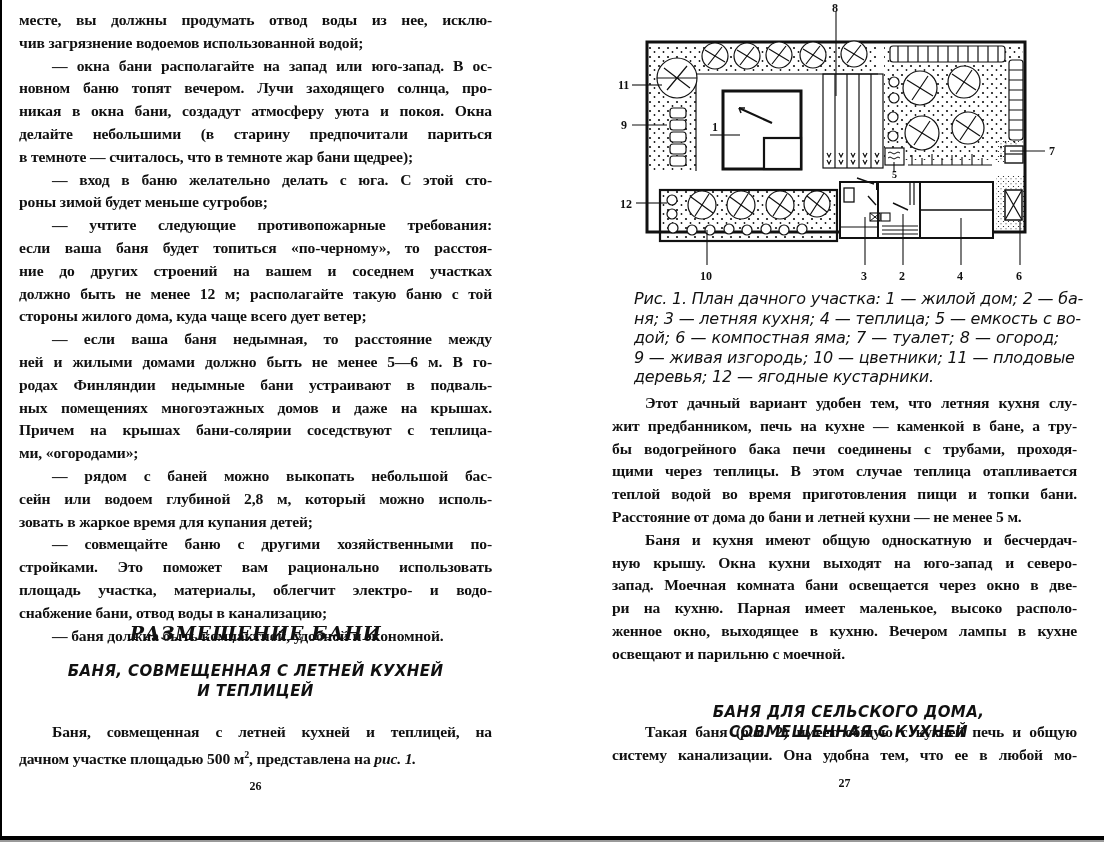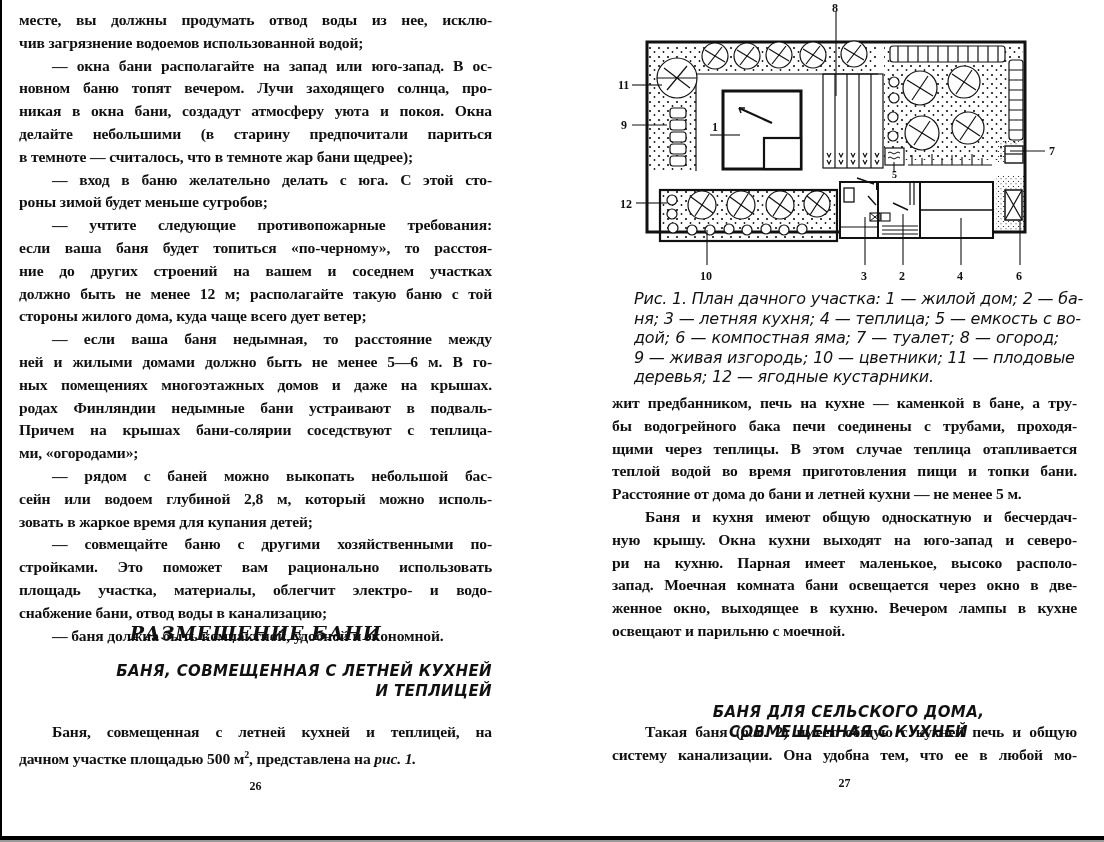--- a/index.html
+++ b/index.html
@@ -29,21 +29,21 @@
   .h-main {
     position: absolute; top: 622px; left: 0; width: 473px; text-align: center;
     font-family: "DejaVu Serif", serif; font-weight: bold; font-style: italic;
     font-size: 19px; letter-spacing: 0.6px;
   }
   .h-sub {
     position: absolute; left: 0; width: 473px; text-align: center;
     font-family: "DejaVu Sans", sans-serif; font-weight: bold; font-style: italic;
     font-size: 15px; line-height: 20px; letter-spacing: 0.4px;
   }
-  .left .h-sub { top: 661px; text-align: right; }
+  .left .h-sub { top: 661px; }
   .left .para-end { position: absolute; top: 721px; left: 0; width: 473px; }
 
   .page-num {
     position: absolute; top: 779px; width: 473px; text-align: center;
     font-size: 12px; font-weight: bold;
   }
 
   .figure { position: absolute; top: 0; left: 0; width: 465px; height: 288px; }
   .caption {
     position: absolute; top: 289px; left: 22px; width: 425px;
@@ -76,22 +76,22 @@
       <span class="line last">в темноте — считалось, что в темноте жар бани щедрее);</span>
       <span class="line ind">— вход в баню желательно делать с юга. С этой сто-</span>
       <span class="line last">роны зимой будет меньше сугробов;</span>
       <span class="line ind">— учтите следующие противопожарные требования:</span>
       <span class="line">если ваша баня будет топиться «по-черному», то расстоя-</span>
       <span class="line">ние до других строений на вашем и соседнем участках</span>
       <span class="line">должно быть не менее 12 м; располагайте такую баню с той</span>
       <span class="line last">стороны жилого дома, куда чаще всего дует ветер;</span>
       <span class="line ind">— если ваша баня недымная, то расстояние между</span>
       <span class="line">ней и жилыми домами должно быть не менее 5—6 м. В го-</span>
+      <span class="line">родах Финляндии недымные бани устраивают в подваль-</span>
       <span class="line">ных помещениях многоэтажных домов и даже на крышах.</span>
-      <span class="line">родах Финляндии недымные бани устраивают в подваль-</span>
       <span class="line">Причем на крышах бани-солярии соседствуют с теплица-</span>
       <span class="line last">ми, «огородами»;</span>
       <span class="line ind">— рядом с баней можно выкопать небольшой бас-</span>
       <span class="line">сейн или водоем глубиной 2,8 м, который можно исполь-</span>
       <span class="line last">зовать в жаркое время для купания детей;</span>
       <span class="line ind">— совмещайте баню с другими хозяйственными по-</span>
       <span class="line">стройками. Это поможет вам рационально использовать</span>
       <span class="line">площадь участка, материалы, облегчит электро- и водо-</span>
       <span class="line last">снабжение бани, отвод воды в канализацию;</span>
       <span class="line ind last">— баня должна быть компактной, удобной и экономной.</span>
@@ -275,29 +275,30 @@
 
   <div class="caption" id="caption">
       <span class="line">Рис. 1. План дачного участка: 1 — жилой дом; 2 — ба-</span>
       <span class="line">ня; 3 — летняя кухня; 4 — теплица; 5 — емкость с во-</span>
       <span class="line">дой; 6 — компостная яма; 7 — туалет; 8 — огород;</span>
       <span class="line">9 — живая изгородь; 10 — цветники; 11 — плодовые</span>
       <span class="line last">деревья; 12 — ягодные кустарники.</span>
     </div>
 
   <div class="body-text text1" id="right-block1">
+      <span class="line ind">Этот дачный вариант удобен тем, что летняя кухня слу-</span>
       <span class="line">жит предбанником, печь на кухне — каменкой в бане, а тру-</span>
       <span class="line">бы водогрейного бака печи соединены с трубами, проходя-</span>
       <span class="line">щими через теплицы. В этом случае теплица отапливается</span>
       <span class="line">теплой водой во время приготовления пищи и топки бани.</span>
       <span class="line last">Расстояние от дома до бани и летней кухни — не менее 5 м.</span>
       <span class="line ind">Баня и кухня имеют общую односкатную и бесчердач-</span>
       <span class="line">ную крышу. Окна кухни выходят на юго-запад и северо-</span>
+      <span class="line">запад. Моечная комната бани освещается через окно в две-</span>
       <span class="line">ри на кухню. Парная имеет маленькое, высоко располо-</span>
-      <span class="line">запад. Моечная комната бани освещается через окно в две-</span>
       <span class="line">женное окно, выходящее в кухню. Вечером лампы в кухне</span>
       <span class="line last">освещают и парильню с моечной.</span>
     </div>
 
   <div class="h-sub">
     <div>БАНЯ ДЛЯ СЕЛЬСКОГО ДОМА,</div>
     <div>СОВМЕЩЕННАЯ С КУХНЕЙ</div>
   </div>
 
   <div class="body-text text2">

